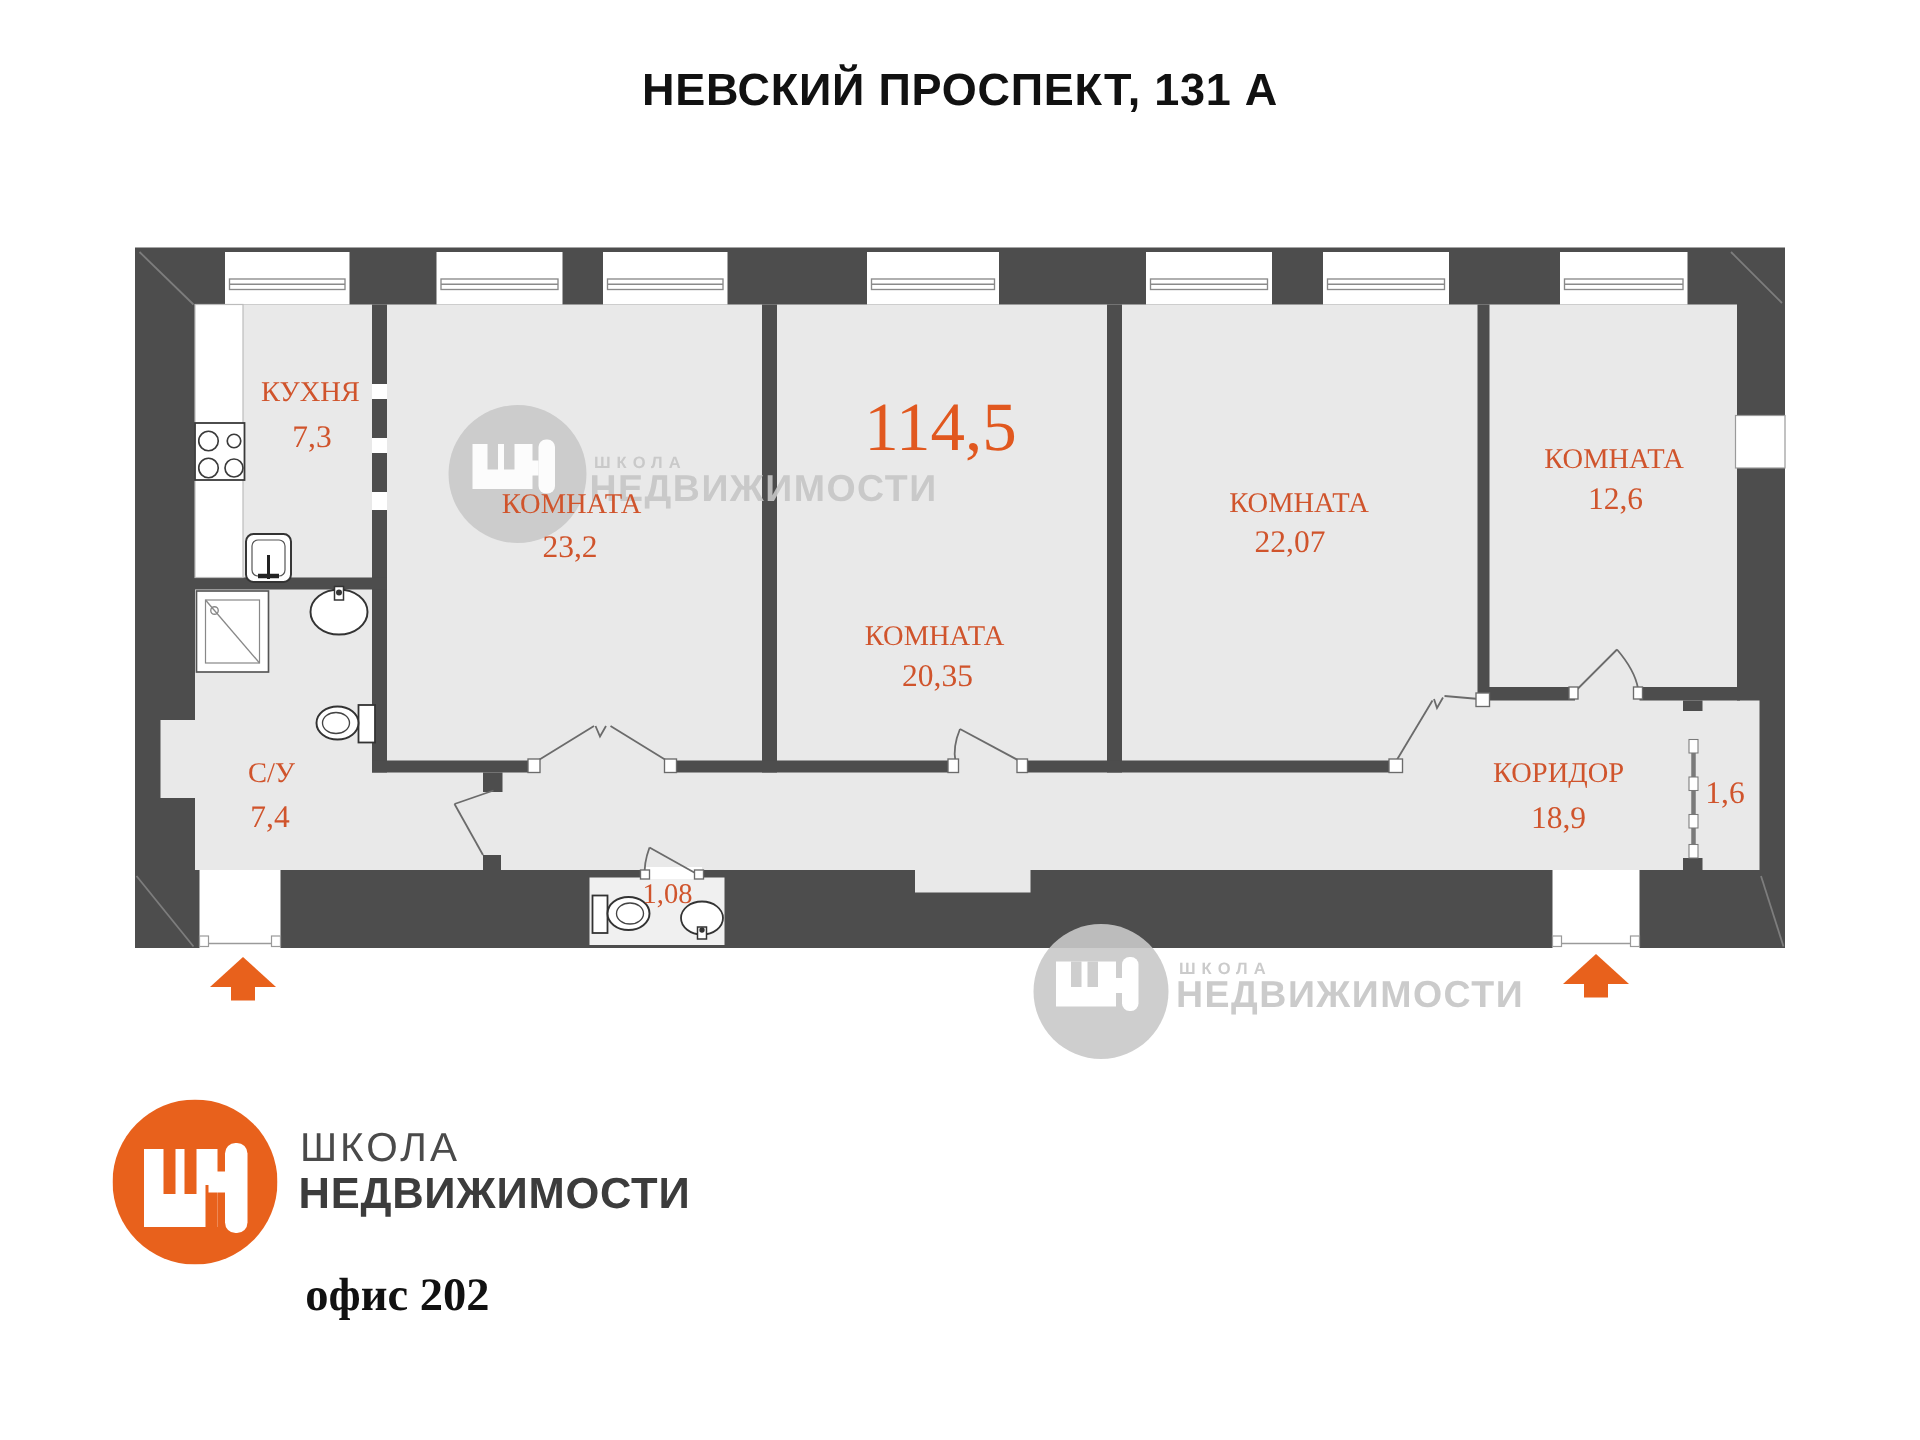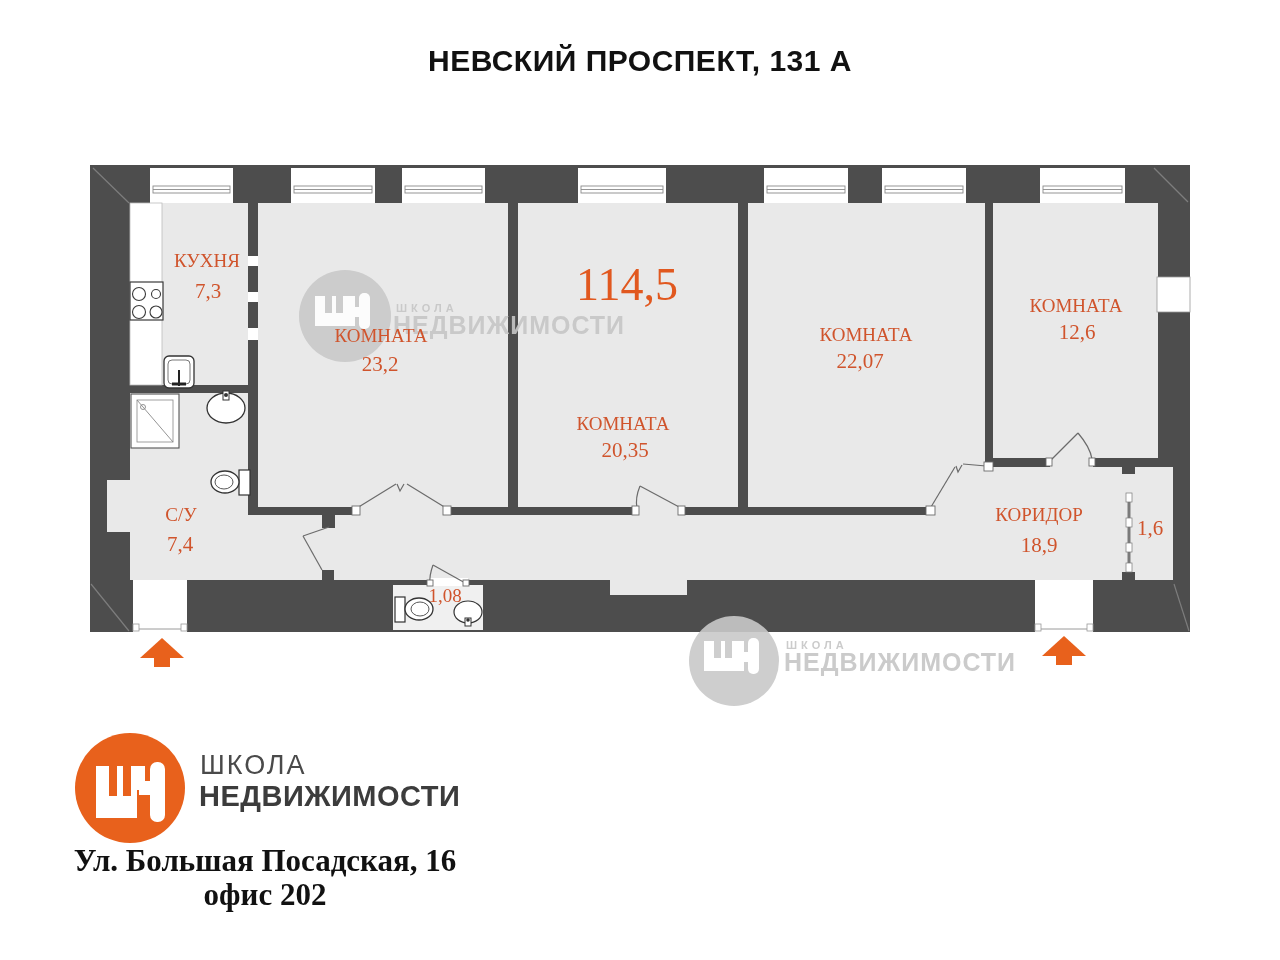--- a/index.html
+++ b/index.html
@@ -319,15 +319,14 @@
     <rect x="48" y="33" width="8" height="30" fill="#e8611c"></rect>
     <rect x="62" y="57" width="8" height="28" fill="#e8611c"></rect>
     <rect x="75" y="29" width="15" height="60" rx="7" fill="#ffffff"></rect>
     <rect x="64" y="48" width="14" height="14" fill="#ffffff"></rect>
   </svg>
   <div class="logo-text-top">ШКОЛА</div>
   <div class="logo-text-bottom">НЕДВИЖИМОСТИ</div>
 </div>
 
 <div class="address">
-  <div class="line1">Ул. Большая Посадская, 16</div>
   <div class="line2">офис 202</div>
 </div>
 
 </body></html>

